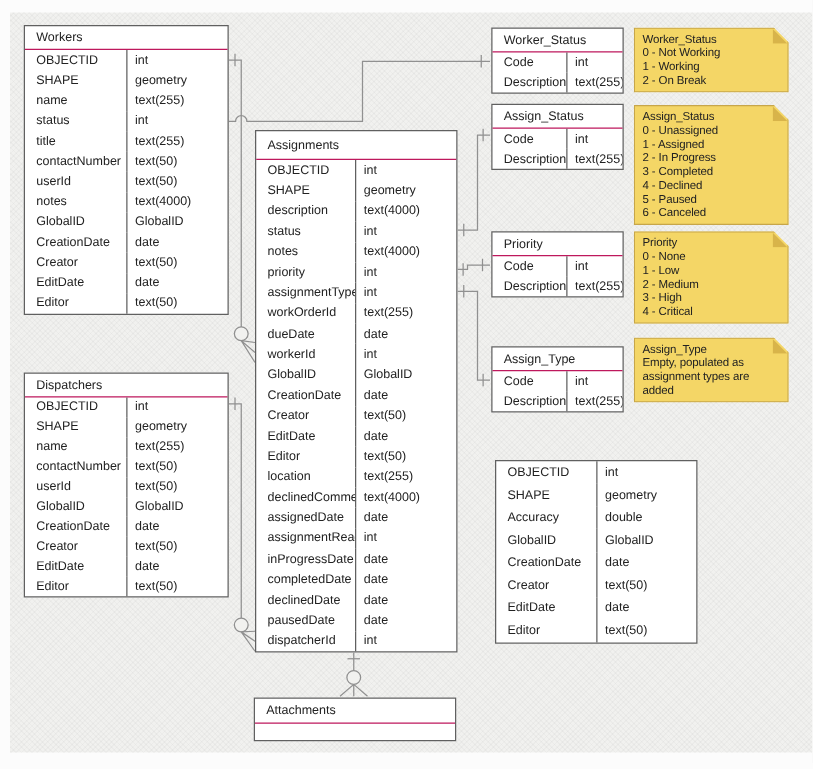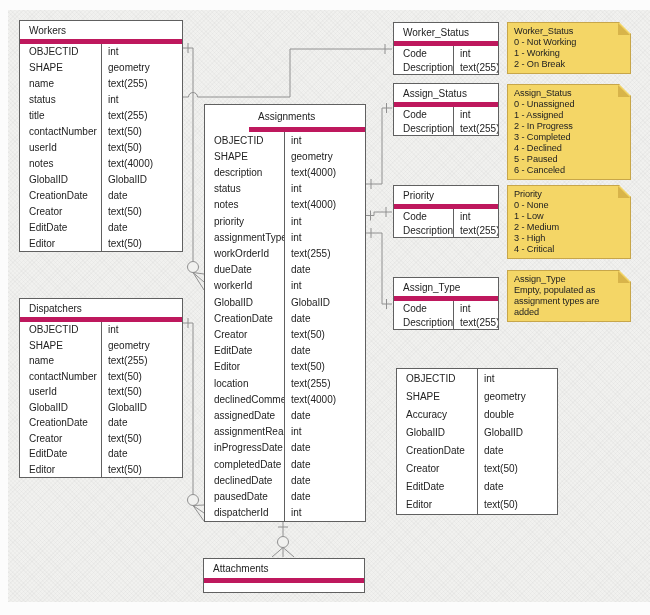--- a/index.html
+++ b/index.html
@@ -6,21 +6,21 @@
   .stage{position:relative;width:650px;height:615px;background:#fcfcfc;overflow:hidden;
          font-family:"Liberation Sans",sans-serif;color:#222;}
   .canvas{position:absolute;left:8px;top:10px;width:642px;height:592px;
           background-color:#f1f1ef;
           background-image:
             repeating-linear-gradient(45deg, rgba(0,0,0,.022) 0 1px, transparent 1px 3px),
             repeating-linear-gradient(-45deg, rgba(0,0,0,.022) 0 1px, transparent 1px 3px);}
   svg.connectors{position:absolute;left:0;top:0;width:650px;height:615px;}
   .db-table{position:absolute;background:#ffffff;border:1px solid #606060;
             box-sizing:border-box;display:flex;flex-direction:column;font-size:10px;}
-  .tbl-header{border-bottom:5px solid #be185d;display:flex;align-items:center;
+  .tbl-header{border-bottom:1px solid #be185d;display:flex;align-items:center;
               padding-left:9px;flex:0 0 auto;white-space:nowrap;}
   .tbl-body{flex:1 1 auto;display:flex;flex-direction:column;}
   .tbl-row{flex:1 1 0;display:flex;align-items:stretch;min-height:0;}
   .cell-name{display:flex;align-items:center;padding-left:9px;box-sizing:border-box;
              white-space:nowrap;overflow:hidden;}
   .cell-type{flex:1;border-left:1px solid #606060;display:flex;align-items:center;
              padding-left:6px;white-space:nowrap;overflow:hidden;}
   .cell-single{flex:1;display:flex;align-items:center;padding-left:9px;}
   .note{position:absolute;background:#f4d666;border:1px solid #c7a64a;box-sizing:border-box;
         padding:3px 6px;font-size:9.2px;line-height:11px;letter-spacing:-0.1px;
@@ -182,21 +182,21 @@
             <div class="cell-name" style="flex: 0 0 81px;">EditDate</div>
             <div class="cell-type">date</div>
           </div>
           <div class="tbl-row">
             <div class="cell-name" style="flex: 0 0 81px;">Editor</div>
             <div class="cell-type">text(50)</div>
           </div>
         </div>
       </div>
       <div class="db-table" style="left: 204px; top: 104px; width: 162px; height: 418px;">
-        <div class="tbl-header" style="height: 22px; margin-left: 44px;">Assignments</div>
+        <div class="tbl-header" style="height: 22px;">Assignments</div>
         <div class="tbl-body">
           <div class="tbl-row">
             <div class="cell-name" style="flex: 0 0 79px;">OBJECTID</div>
             <div class="cell-type">int</div>
           </div>
           <div class="tbl-row">
             <div class="cell-name" style="flex: 0 0 79px;">SHAPE</div>
             <div class="cell-type">geometry</div>
           </div>
           <div class="tbl-row">

